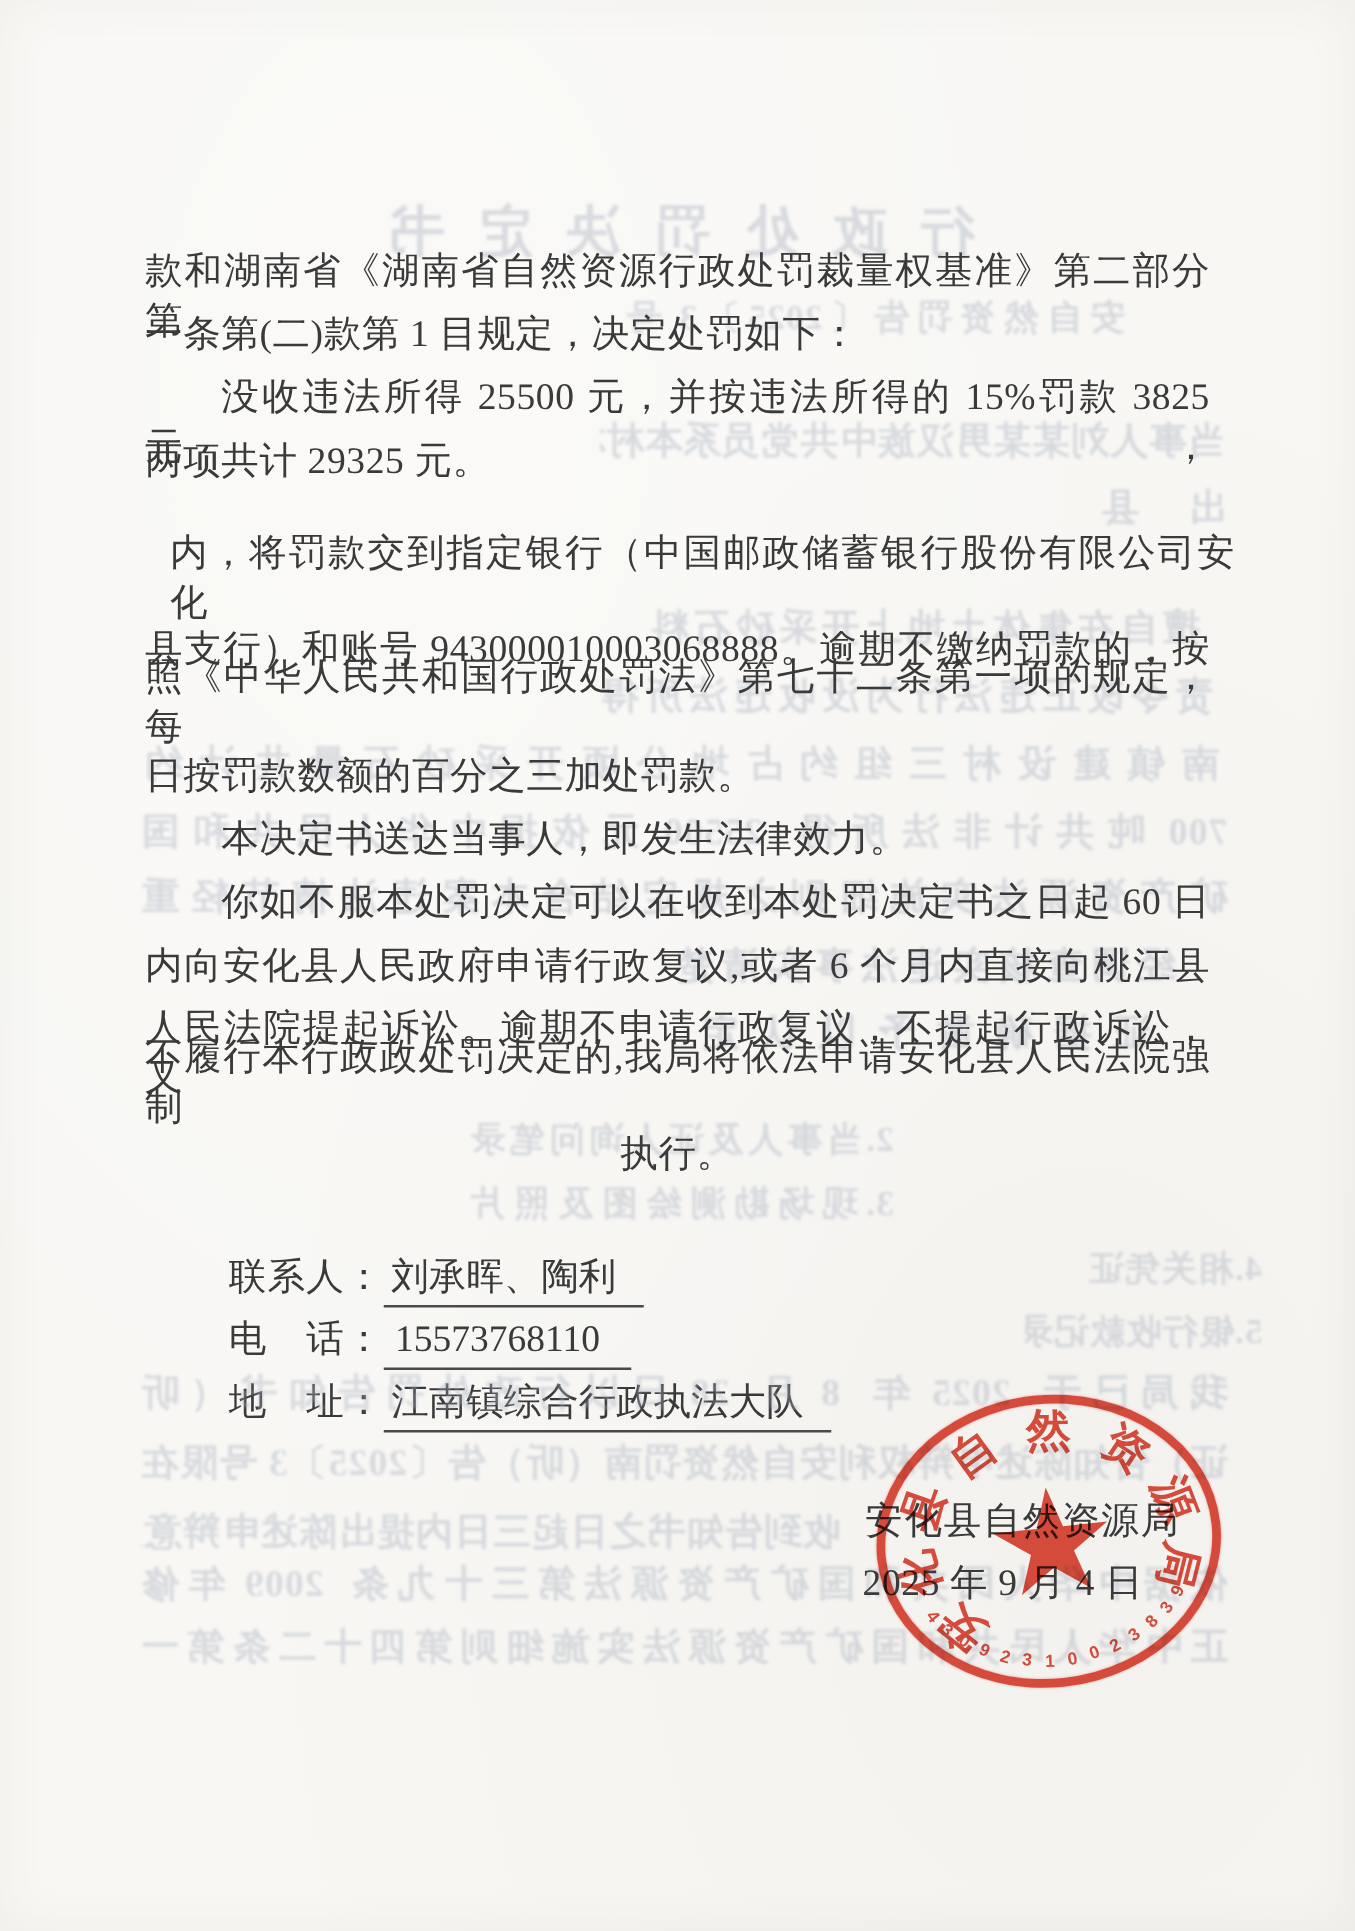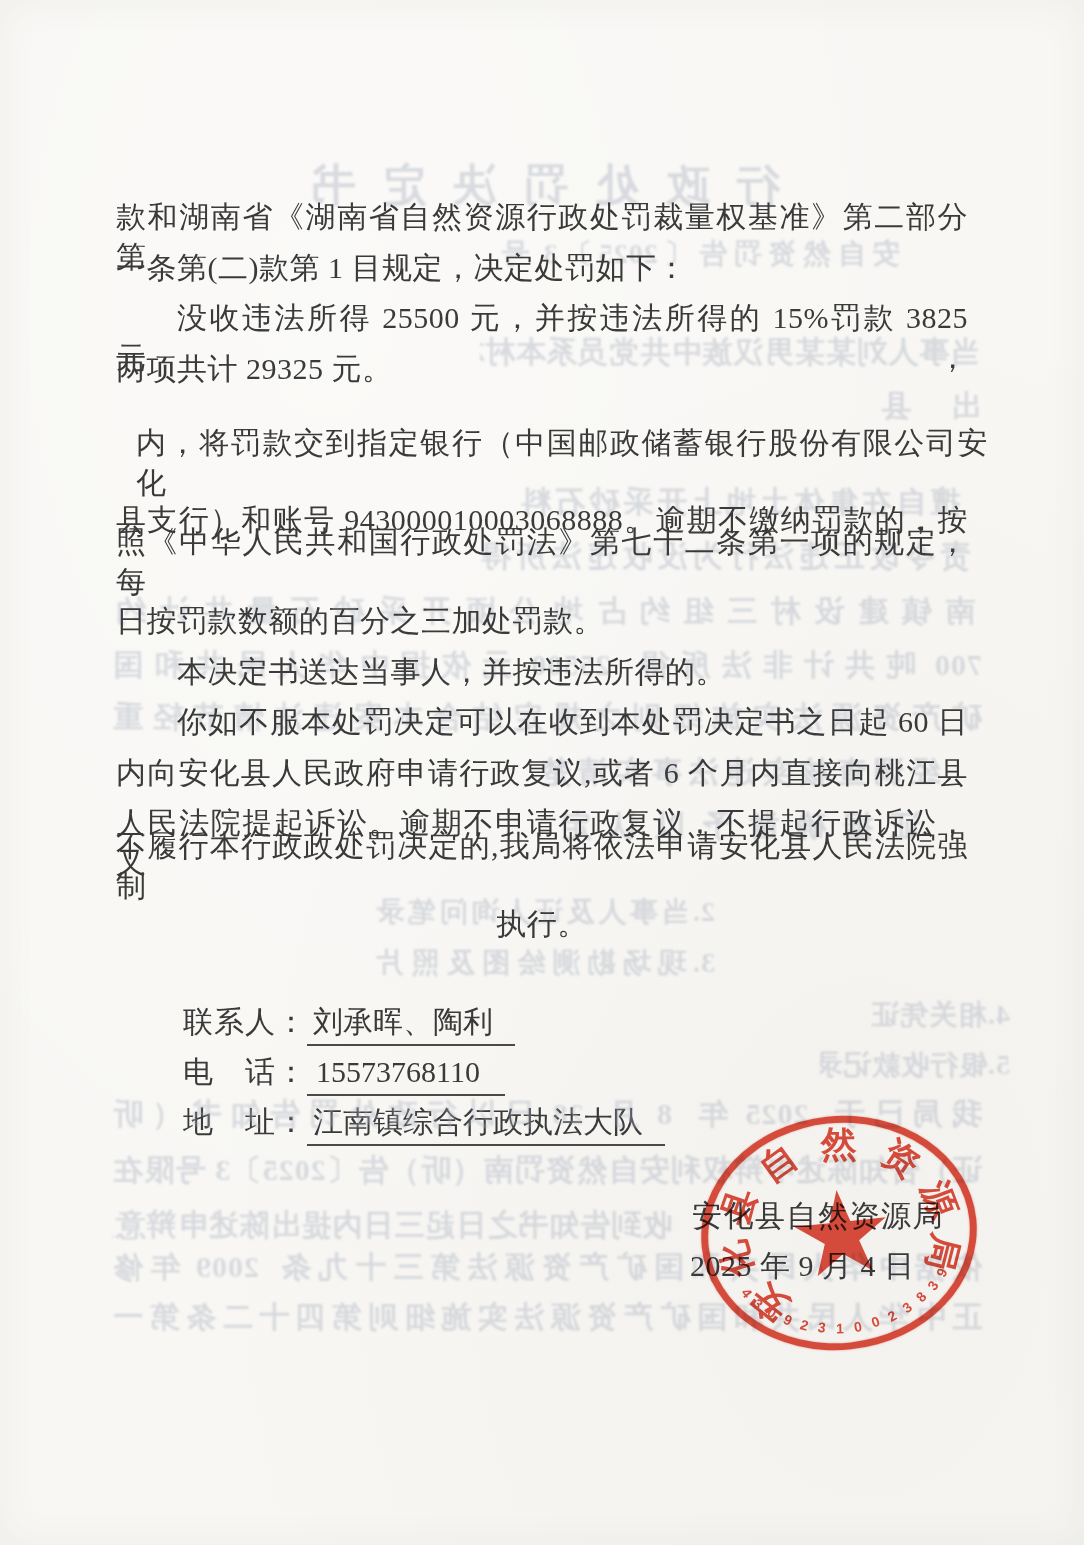--- a/index.html
+++ b/index.html
@@ -126,21 +126,21 @@
 
   <div class="body-layer" id="body-layer">
       <div class="body-line fill" style="top: 197px;">款和湖南省《湖南省自然资源行政处罚裁量权基准》第二部分第</div>
       <div class="body-line" style="top: 247.5px;">一条第(二)款第 1 目规定，决定处罚如下：</div>
       <div class="body-line fill indent" style="top: 298px;">没收违法所得 25500 元，并按违法所得的 15%罚款 3825 元，</div>
       <div class="body-line" style="top: 348.5px;">两项共计 29325 元。</div>
       <div class="body-line fill" style="top: 423px; margin-left: 20px;">内，将罚款交到指定银行（中国邮政储蓄银行股份有限公司安化</div>
       <div class="body-line fill" style="top: 500px;">县支行）和账号 943000010003068888。逾期不缴纳罚款的，按</div>
       <div class="body-line fill" style="top: 522px;">照《中华人民共和国行政处罚法》第七十二条第一项的规定，每</div>
       <div class="body-line" style="top: 601px;">日按罚款数额的百分之三加处罚款。</div>
-      <div class="body-line indent" style="top: 651.5px;">本决定书送达当事人，并按违法所得的。</div>
+      <div class="body-line indent" style="top: 651.5px;">本决定书送达当事人，即发生法律效力。</div>
       <div class="body-line fill indent" style="top: 702px;">你如不服本处罚决定可以在收到本处罚决定书之日起 60 日</div>
       <div class="body-line fill" style="top: 752.5px;">内向安化县人民政府申请行政复议,或者 6 个月内直接向桃江县</div>
       <div class="body-line fill" style="top: 803px;">人民法院提起诉讼。逾期不申请行政复议，不提起行政诉讼，又</div>
       <div class="body-line fill" style="top: 826px;">不履行本行政政处罚决定的,我局将依法申请安化县人民法院强制</div>
       <div class="body-line" style="top: 904px; text-align: center;">执行。</div>
     </div>
 
   <div class="contact-row" style="top:1003px">
     <span class="contact-label">联系人：</span><span class="contact-value">刘承晖、陶利</span>
   </div>

